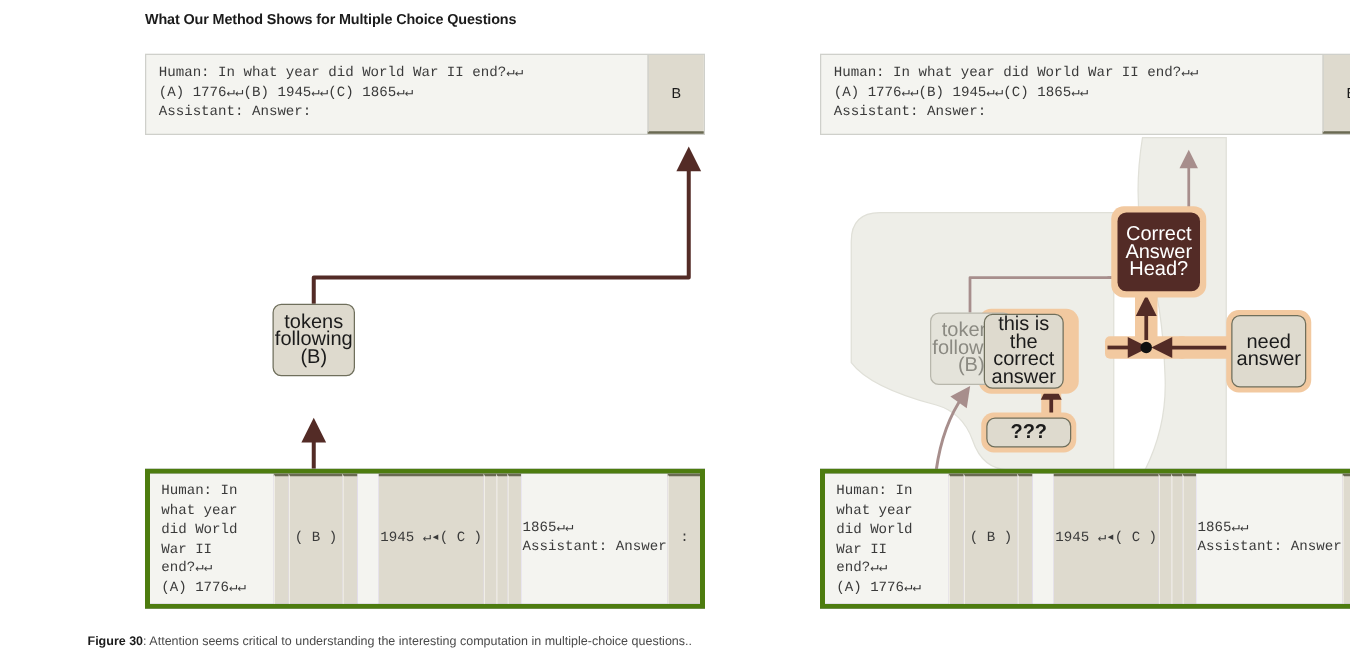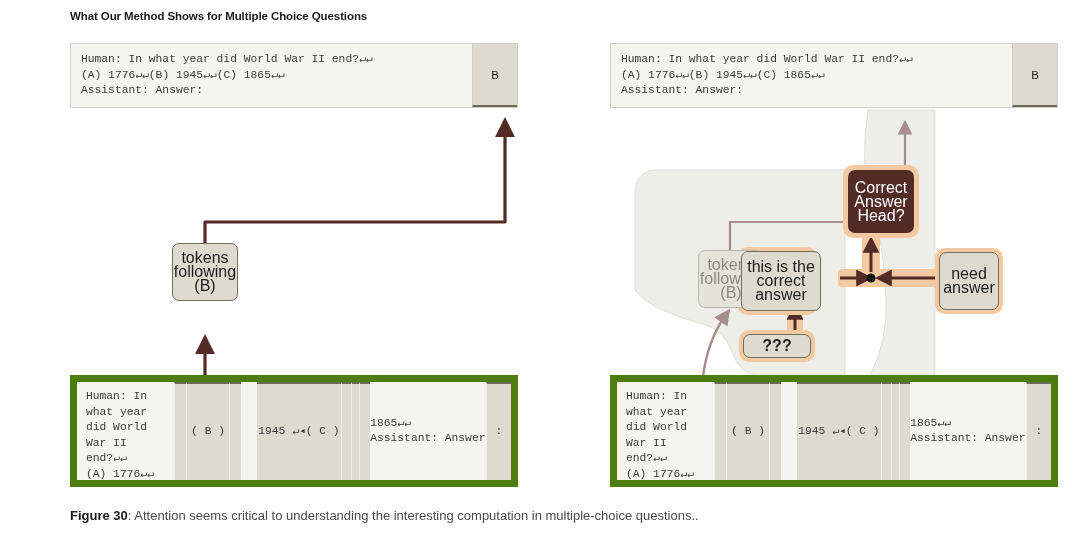--- a/index.html
+++ b/index.html
@@ -1,21 +1,21 @@
 <!DOCTYPE html>
 <html><head>
 <meta charset="utf-8">
 <style>
   html,body{margin:0;padding:0;}
   body{
     width:1080px;height:535px;background:#ffffff;
     font-family:"Liberation Sans", sans-serif;
     position:relative;overflow:hidden;
   }
-  .panel{position:absolute;top:0;height:500px;}
+  .panel{position:absolute;top:0;height:500px;margin-left:46px;}
   #panel-left{left:0;width:540px;}
   #panel-right{left:540px;width:540px;}
 
   .panel-title{
     position:absolute;top:10px;left:70px;
     font-size:11.5px;font-weight:bold;color:#1b1b1b;
     letter-spacing:-0.1px;white-space:nowrap;
   }
 
   
@@ -34,21 +34,21 @@
     width:44px;background:#dedace;border-left:1px solid #cfd0cb;
     display:flex;align-items:center;justify-content:center;
     font-family:"Liberation Sans",sans-serif;font-size:11.5px;color:#1b1b1b;
   }
   .prompt-answer.bordered{border-bottom:2px solid #6a6a53;}
 
   
   .strip{
     position:absolute;top:375px;left:70px;width:448px;height:112px;
     display:flex;box-sizing:border-box;background:#c4b5fd;
-    border:7px solid #4d7c0f;
+    border:4px solid #4d7c0f;
   }
   .cell{
     position:relative;box-sizing:border-box;
     font-family:"Liberation Mono", monospace;
     font-size:11.3px;line-height:15.5px;color:#3a3a3a;
     display:flex;align-items:center;
     white-space:pre;overflow:hidden;
   }
   .cell.plain{background:#f4f4f0;}
   .cell.hl{background:#dedace;border-top:2px solid #6a6a53;}
@@ -69,21 +69,21 @@
   .node-dark{background:#532b26;color:#ffffff;border:none;}
   .halo{
     position:absolute;border-radius:10px;background:#f2c9a0;
   }
 
   svg.overlay{position:absolute;top:0;left:0;width:540px;height:500px;overflow:visible;}
 
   
   .caption{
     position:absolute;left:70px;top:508px;
-    font-size:13px;color:#4a4a4a;white-space:nowrap;
+    font-size:10px;color:#4a4a4a;white-space:nowrap;
   }
   .caption b{color:#1b1b1b;}
 </style>
 </head>
 <body>
 
 <div class="panel" id="panel-left">
 
   <div class="panel-title">What Our Method Shows for Multiple Choice Questions</div>
 
@@ -188,21 +188,21 @@
 Answer
 Head?</span>
   </div>
 
   <div class="node node-ghost" style="left:158px;top:250px;width:66px;height:58px;">
     <span style="white-space:pre-line;">tokens
 following
 (B)</span>
   </div>
 
-  <div class="node node-tan" style="left:201px;top:251px;width:80px;height:60px;">
+  <div class="node node-tan" style="left:201px;top:251px;width:64px;height:60px;">
     <span style="white-space:pre-line;">this is the
 correct
 answer</span>
   </div>
 
   <div class="node node-tan" style="left:203px;top:334px;width:68px;height:24px;">
     <span style="white-space:pre-line;font-weight:bold;">???</span>
   </div>
 
   <div class="node node-tan" style="left:399px;top:252px;width:60px;height:58px;">

